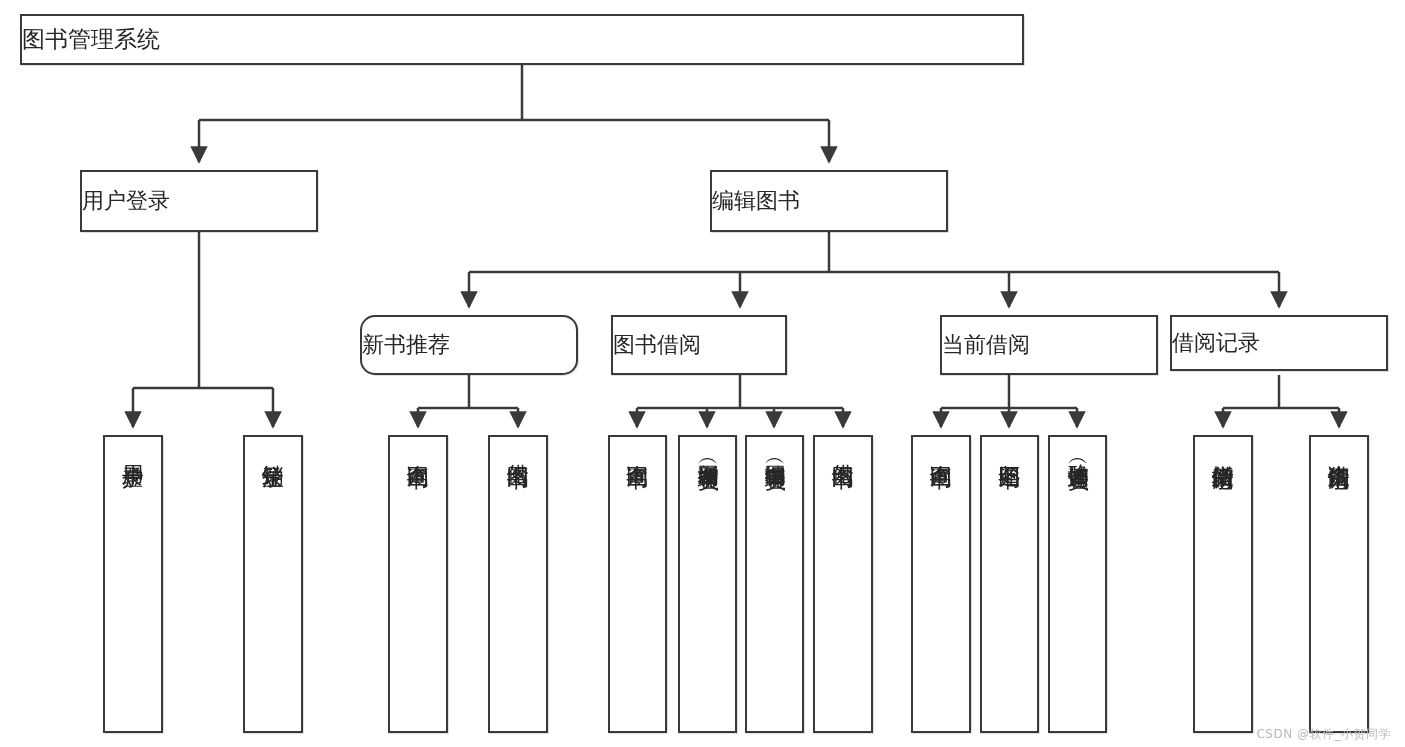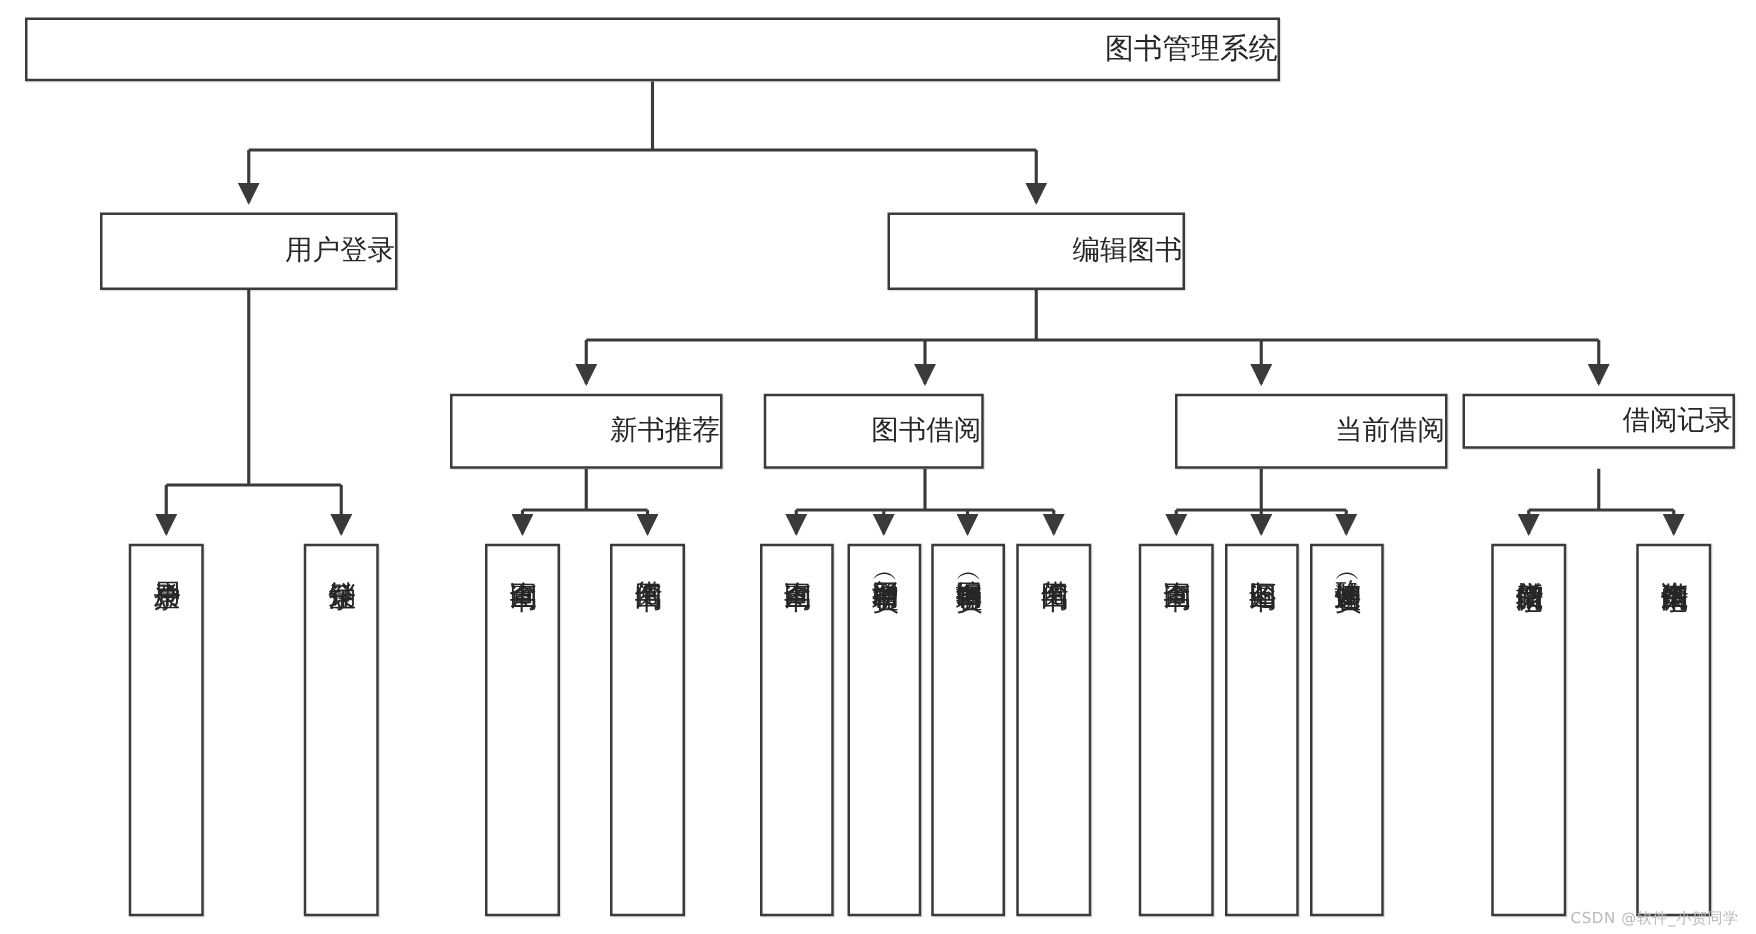--- a/index.html
+++ b/index.html
@@ -14,21 +14,21 @@
   #diagram{position:absolute;left:0;top:0;width:1405px;height:747px;}
   svg#connectors{position:absolute;left:0;top:0;width:1405px;height:747px;}
 
   .node{
     position:absolute;
     box-sizing:border-box;
     background:#ffffff;
     border:2.5px solid #3a3a3a;
     display:flex;
     align-items:center;
-    justify-content:flex-end;
+    justify-content:flex-start;
     color:#262626;
     box-shadow:1px 1px 0 rgba(0,0,0,0.12);
   }
   .node .label{
     white-space:nowrap;
     line-height:1.1;
   }
 
   
   .node.h .label{font-size:22px;}
@@ -122,30 +122,30 @@
     <span class="label">图书管理系统</span>
   </div>
 
   <div class="node h" style="left:80px;top:170px;width:238px;height:62px;">
     <span class="label">用户登录</span>
   </div>
   <div class="node h" style="left:710px;top:170px;width:238px;height:62px;">
     <span class="label">编辑图书</span>
   </div>
 
-  <div class="node h" style="left:360px;top:315px;width:218px;height:60px;">
+  <div class="node h" style="left:360px;top:315px;width:218px;height:60px;border-radius:15px;">
     <span class="label">新书推荐</span>
   </div>
   <div class="node h" style="left:611px;top:315px;width:176px;height:60px;">
     <span class="label">图书借阅</span>
   </div>
   <div class="node h" style="left:900px;top:315px;width:218px;height:60px;margin-left:40px;">
     <span class="label">当前借阅</span>
   </div>
-  <div class="node h" style="left:1170px;top:315px;width:218px;height:44px;">
+  <div class="node h" style="left:1170px;top:315px;width:218px;height:56px;">
     <span class="label">借阅记录</span>
   </div>
 
   <div class="node v" style="left:103px;top:435px;width:60px;height:298px;">
     <span class="label">用户登录</span>
   </div>
   <div class="node v" style="left:243px;top:435px;width:60px;height:298px;">
     <span class="label">注销登录</span>
   </div>
 

